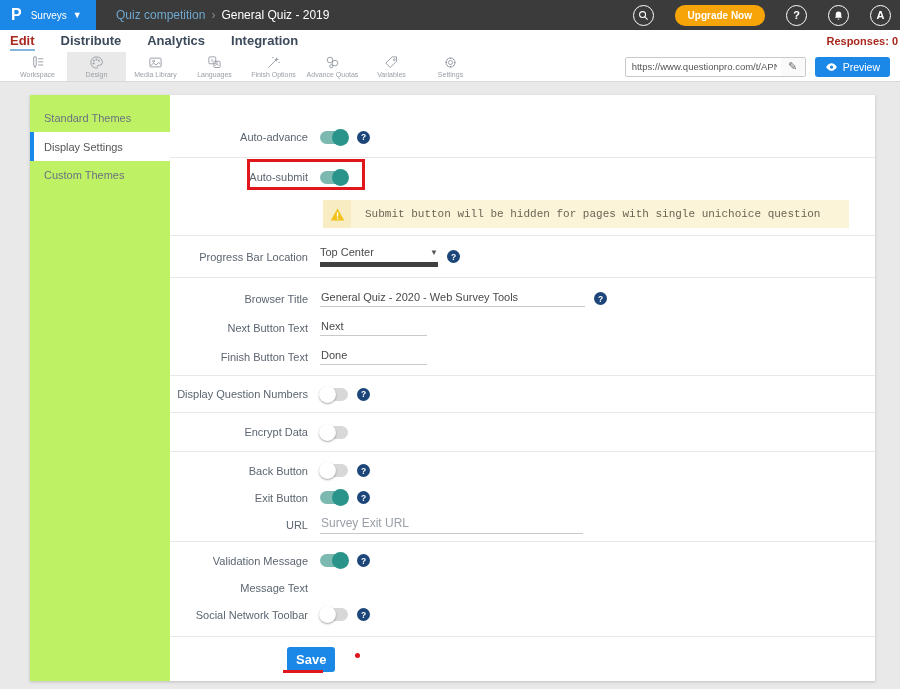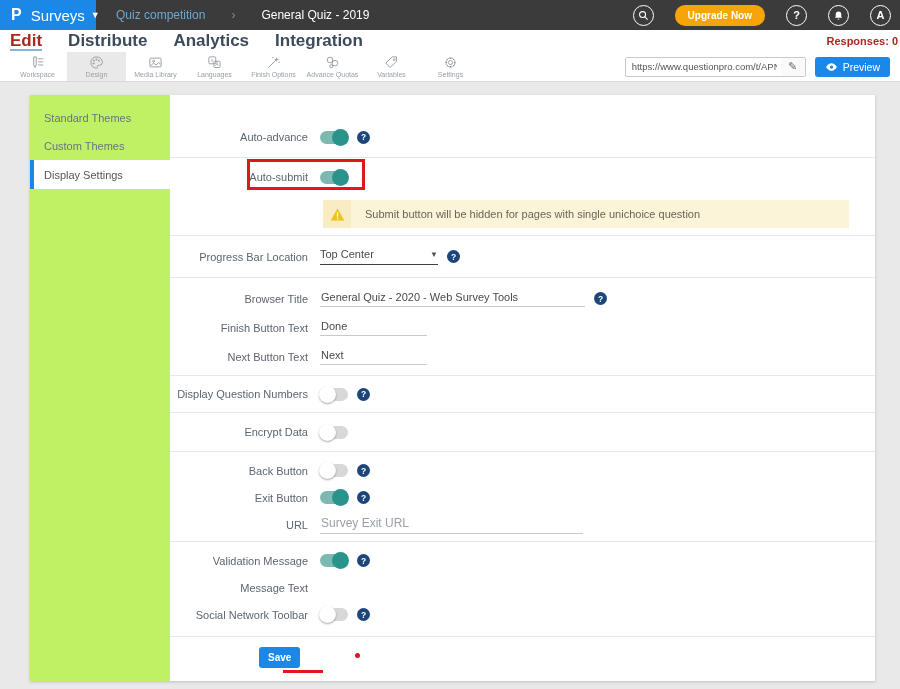--- a/index.html
+++ b/index.html
@@ -3,33 +3,33 @@
 <meta charset="utf-8">
 <style>
   * { margin:0; padding:0; box-sizing:border-box; }
   body { font-family:"Liberation Sans", sans-serif; background:#e9e9e9; }
   .screen { position:relative; width:900px; height:689px; overflow:hidden; background:#e9e9e9; }
 
   
   .topbar { height:30px; background:#3b3b3b; display:flex; align-items:center; }
   .logo-area { width:96px; height:30px; background:var(--accent); display:flex; align-items:center; padding-left:11px; gap:9px; cursor:pointer; }
   .logo-p { color:#fff; font-weight:700; font-size:16px; line-height:1; transform:scaleY(1.05); }
-  .app-menu { color:#fff; font-size:15px; }
+  .app-menu { color:#fff; font-size:10px; }
   .caret { color:#fff; font-size:9px; margin-left:-3px; }
-  .breadcrumb { display:flex; align-items:center; gap:26px; margin-left:20px; font-size:12px; }
+  .breadcrumb { display:flex; align-items:center; gap:6px; margin-left:20px; font-size:12px; }
   .bc-parent { color:#6fa7cf; cursor:pointer; }
   .bc-sep { color:#8a8a8a; font-size:12px; }
   .bc-current { color:#fff; }
   .topbar-right { margin-left:auto; display:flex; align-items:center; gap:21px; padding-right:9px; }
   .circle-btn { width:21px; height:21px; border:1.4px solid #fff; border-radius:50%; display:flex; align-items:center; justify-content:center; color:#fff; font-size:11px; font-weight:700; cursor:pointer; background:transparent; }
   .upgrade-btn { background:var(--orange); color:#fff; font-size:10px; font-weight:700; border:none; border-radius:10px; padding:5px 13px; cursor:pointer; }
 
   
   .tabs { height:22px; background:#fff; display:flex; align-items:center; padding-left:10px; gap:26px; }
-  .tab { font-size:17px; font-weight:700; color:#3c4a5b; height:20px; line-height:19px; cursor:pointer; }
+  .tab { font-size:13px; font-weight:700; color:#3c4a5b; height:20px; line-height:19px; cursor:pointer; }
   .tab.active { color:var(--maroon); border-bottom:2px solid #84b7dd; }
   .responses { margin-left:auto; padding-right:2px; font-size:11px; font-weight:700; color:var(--maroon); }
 
   
   .toolbar { height:30px; background:#fff; border-bottom:1px solid #d8d8d8; display:flex; align-items:stretch; padding-left:8px; }
   .tool-item { width:59px; display:flex; flex-direction:column; align-items:center; justify-content:center; gap:1px; cursor:pointer; }
   .tool-item.active { background:#e9e9e9; }
   .tool-item svg { stroke:#8f959e; fill:none; stroke-width:1.4; }
   .tool-label { font-size:7px; color:#9aa0a8; white-space:nowrap; }
   .toolbar-right { margin-left:auto; display:flex; align-items:center; gap:9px; padding-right:10px; }
@@ -54,36 +54,36 @@
 
   .toggle { position:relative; width:28px; height:13px; border-radius:7px; cursor:pointer; flex-shrink:0; }
   .toggle .knob { position:absolute; top:-2px; width:17px; height:17px; border-radius:50%; }
   .toggle.on { background:var(--toggle-on-track); }
   .toggle.on .knob { right:-1px; background:var(--toggle-on-knob); }
   .toggle.off { background:#d8d8d8; }
   .toggle.off .knob { left:-1px; background:#fff; box-shadow:0 1px 2px rgba(0,0,0,.35); }
 
   .u-input { border:none; border-bottom:1px solid #c9c9c9; background:transparent; font-size:11px; color:#4a4a4a; outline:none; padding:0 0 3px 1px; font-family:"Liberation Sans",sans-serif; }
   .u-input::placeholder { color:#9aa0a8; }
-  .select { border-bottom:1px solid #404040; width:118px; display:flex; align-items:center; font-size:11px; color:#4a4a4a; padding-bottom:4px; cursor:pointer; }
+  .select { border-bottom:5px solid #404040; width:118px; display:flex; align-items:center; font-size:11px; color:#4a4a4a; padding-bottom:4px; cursor:pointer; }
   .select .sel-caret { margin-left:auto; color:#555; font-size:8px; }
 
   .s1 { height:63px; padding-top:22px; } .s1 .row { height:40px; }
   .s2 { height:78px; padding-top:6px; } .s2 .row { height:26px; }
-  .warn { margin:10px 0 0 153px; width:526px; height:28px; display:flex; align-items:stretch; }
+  .warn { margin:10px 0 0 153px; width:526px; height:28px; display:flex; align-items:stretch;font-family:Liberation Mono, monospace; }
   .warn-ic { width:28px; background:var(--warn-icon-bg); display:flex; align-items:center; justify-content:center; }
   .warn-tx { flex:1; background:var(--warn-bg); display:flex; align-items:center; padding-left:14px; font-size:11px; color:#6a6454; }
   .s3 { height:42px; display:flex; align-items:center; }
   .s4 { height:98px; padding-top:6px; } .s4 .row { height:29px; }
   .s5 { height:37px; display:flex; align-items:center; }
   .s6 { height:39px; display:flex; align-items:center;justify-content:center; }
   .s7 { height:90px; padding-top:5px; } .s7 .row { height:27px; }
   .s8 { height:95px; padding-top:5px; } .s8 .row { height:27px; }
   .s9 { height:44px; border-bottom:none; }
-  .save-btn { margin:10px 0 0 89px; background:var(--accent); color:#fff; border:none; border-radius:3px; font-size:10px; font-weight:700; padding:5px 9px; cursor:pointer; }
+  .save-btn { margin:10px 0 0 117px; background:var(--accent); color:#fff; border:none; border-radius:3px; font-size:13px; font-weight:700; padding:5px 9px; cursor:pointer; }
 
   
   .anno-rect { position:absolute; left:247px; top:159px; width:118px; height:31px; border:3px solid var(--red); pointer-events:none; }
   .anno-line { position:absolute; left:283px; top:670px; width:40px; height:3px; background:var(--red); pointer-events:none; }
   .anno-dot { position:absolute; left:355px; top:653px; width:5px; height:5px; border-radius:50%; background:var(--red); pointer-events:none; }
 </style>
 </head>
 <body>
 
 <div class="screen">
@@ -213,22 +213,22 @@
         <span>Preview</span>
       </button>
     </div>
   </div>
 
   <div class="page">
     <div class="card">
 
       <aside class="sidebar">
         <div class="side-item">Standard Themes</div>
+        <div class="side-item active">Display Settings</div>
         <div class="side-item">Custom Themes</div>
-        <div class="side-item active">Display Settings</div>
       </aside>
 
       <main class="content">
 
         <div class="sect s1">
           <div class="row">
             <span class="lbl">Auto-advance</span>
             <span class="toggle on">
                 <span class="knob"></span>
               </span>
@@ -266,26 +266,26 @@
           </div>
         </div>
 
         <div class="sect s4">
           <div class="row">
             <span class="lbl">Browser Title</span>
             <input class="u-input" style="width: 265px;" value="General Quiz - 2020 - Web Survey Tools">
             <span class="help">?</span>
           </div>
           <div class="row">
+            <span class="lbl">Next Button Text</span>
+            <input class="u-input" style="width: 107px;" value="Next">
+          </div>
+          <div class="row">
             <span class="lbl">Finish Button Text</span>
             <input class="u-input" style="width: 107px;" value="Done">
-          </div>
-          <div class="row">
-            <span class="lbl">Next Button Text</span>
-            <input class="u-input" style="width: 107px;" value="Next">
           </div>
         </div>
 
         <div class="sect s5">
           <div class="row" style="width:100%">
             <span class="lbl">Display Question Numbers</span>
             <span class="toggle off">
                 <span class="knob"></span>
               </span>
             <span class="help">?</span>

